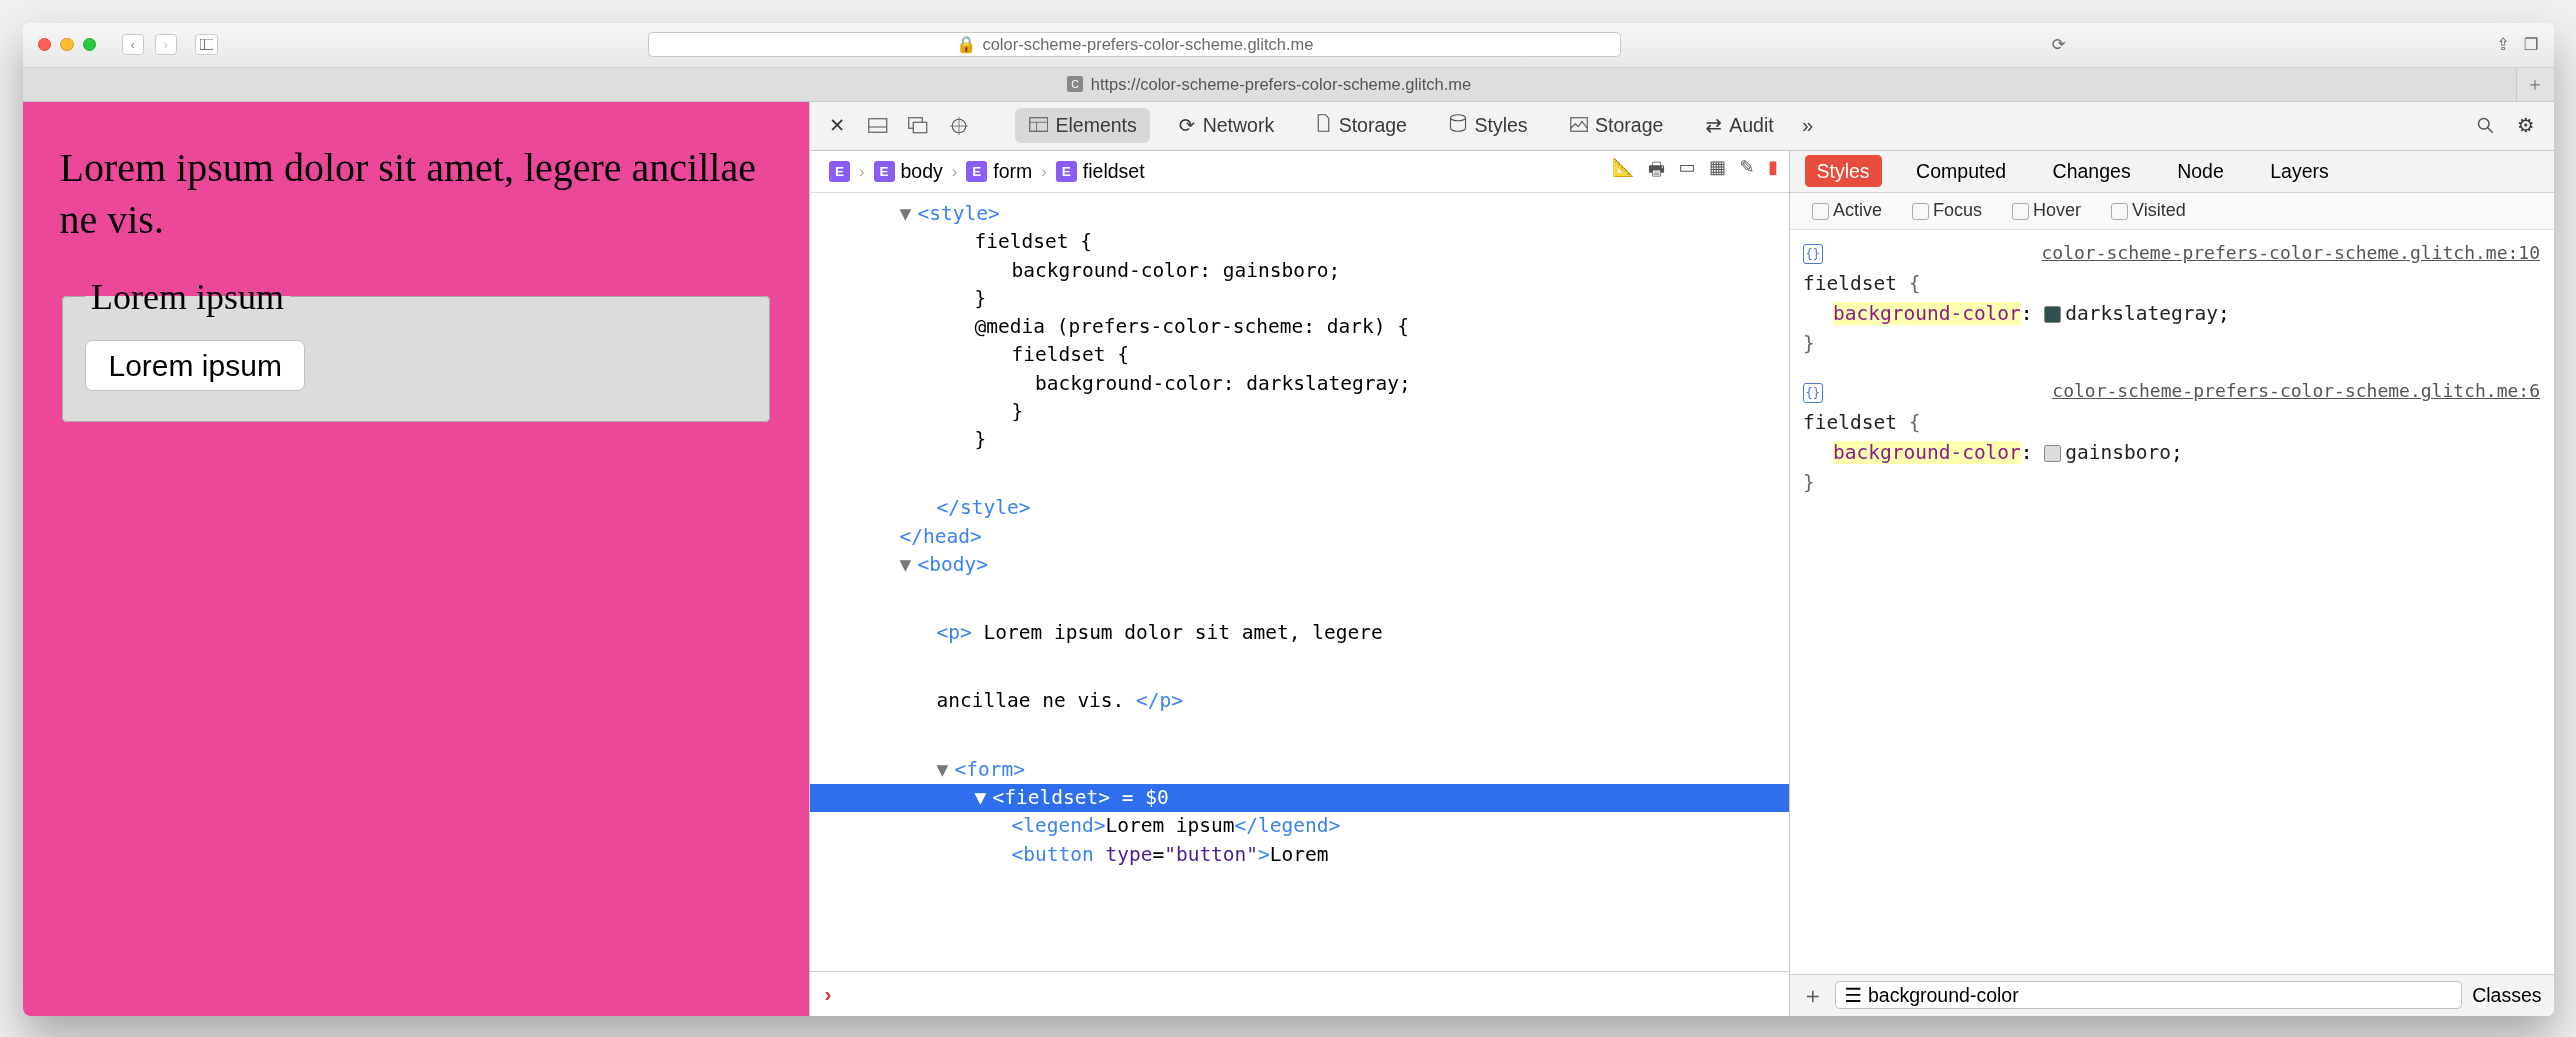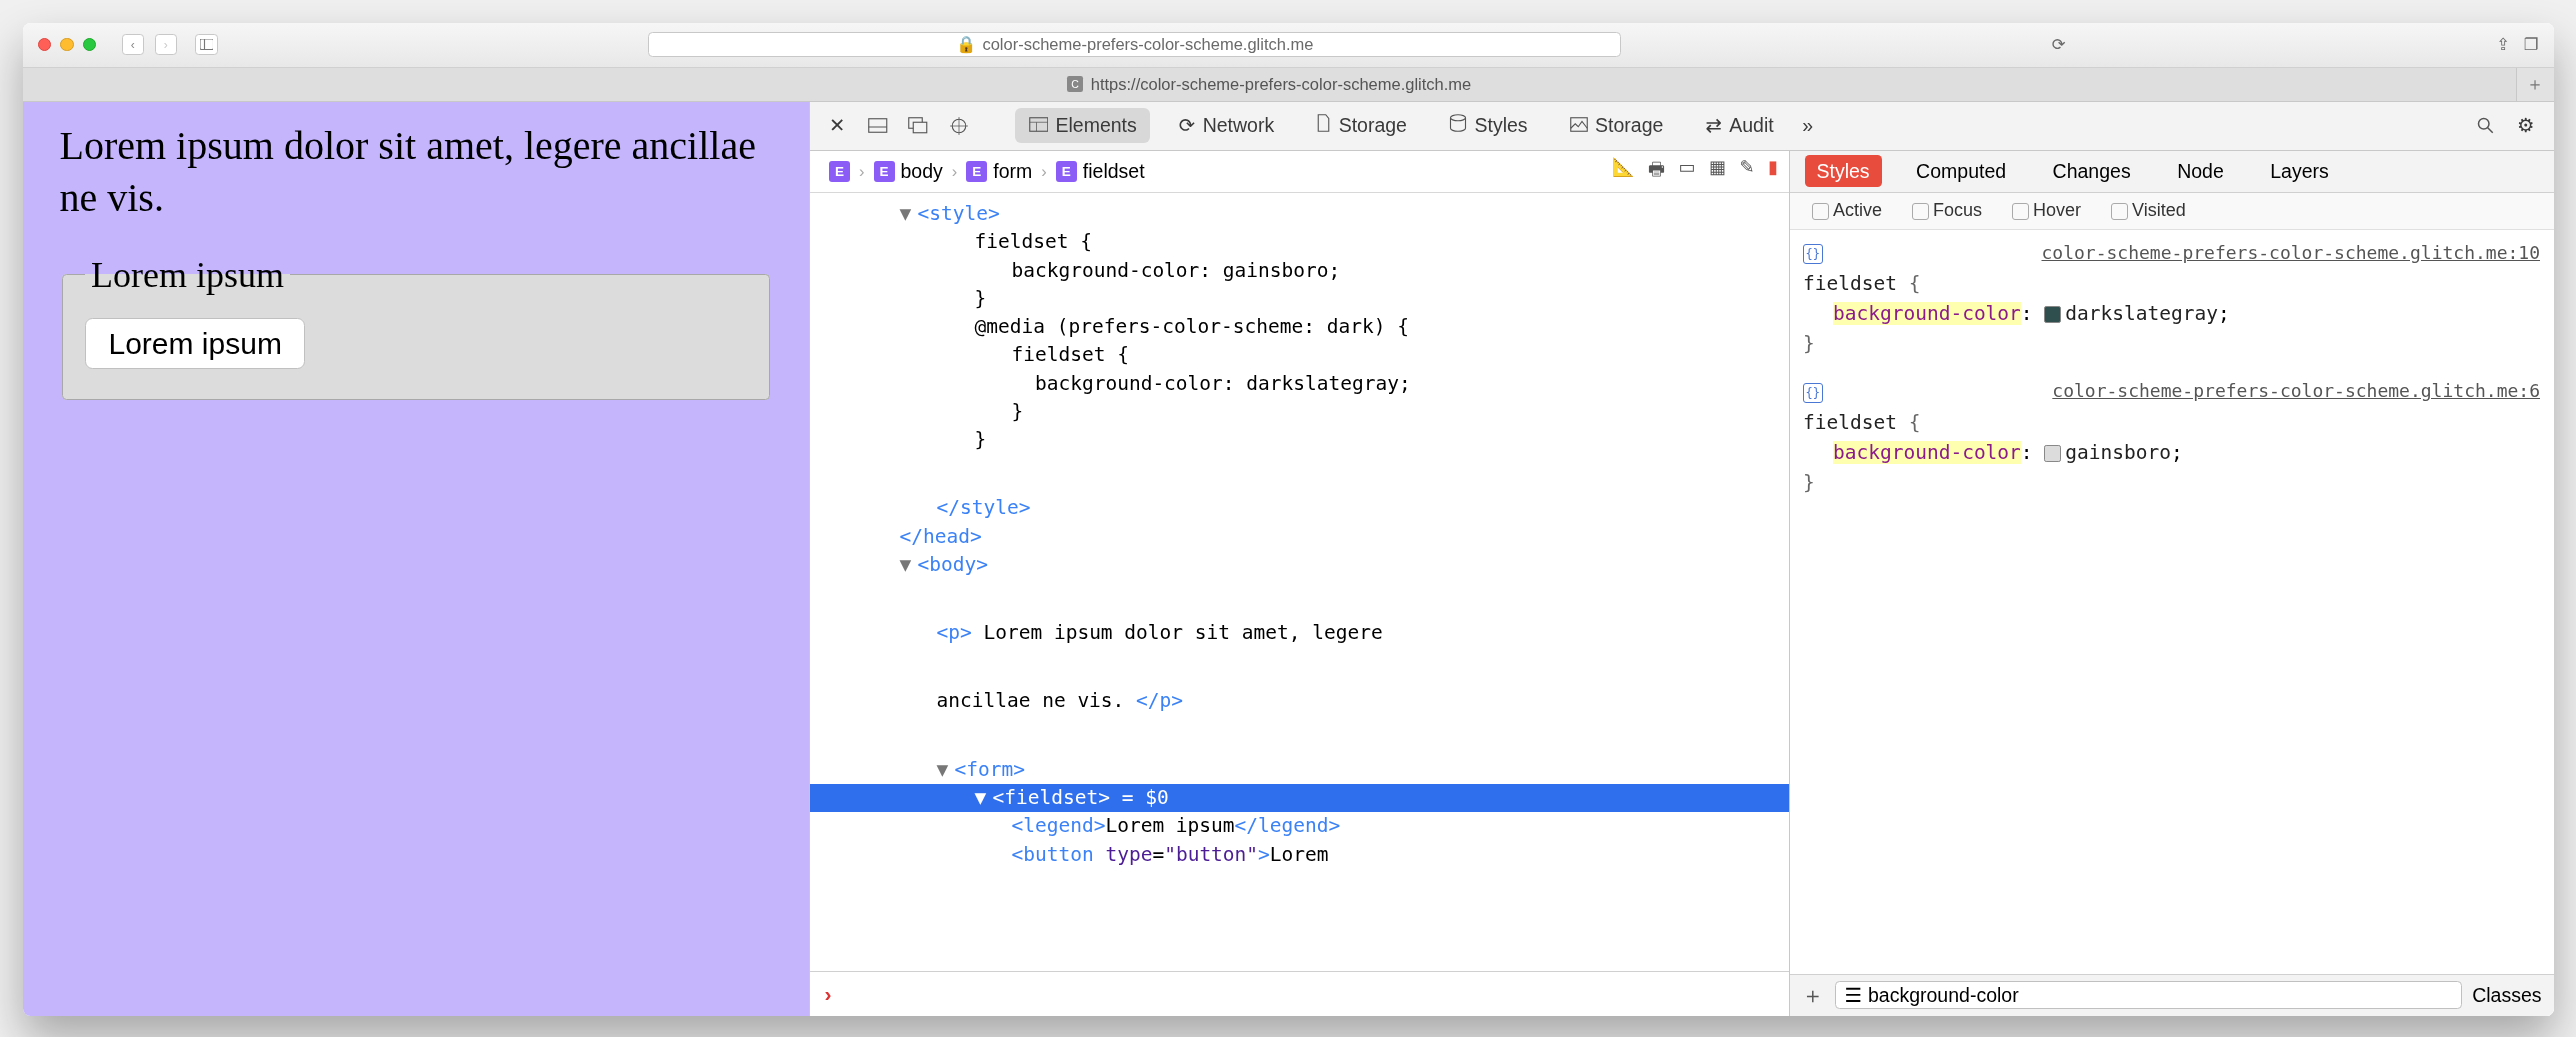--- a/index.html
+++ b/index.html
@@ -60,21 +60,21 @@
     gap:7.5px;color:#555;font-size:16.5px;border-right:0.7px solid #c8c8c8;
     background:#dedede;
   }
   .tab-add{width:37px;display:flex;align-items:center;justify-content:center;font-size:18px;color:#777;}
   .favicon{width:16.5px;height:16.5px;background:#888;border-radius:2.2px;color:#fff;font-size:10.5px;display:flex;align-items:center;justify-content:center;}
 
   .content{flex:1;display:flex;overflow:hidden;}
 
   
   .preview{
-    width:786px;background:#c4b5fd;padding:18px 37px;
+    width:786px;background:#ec4899;padding:40px 37px;
     font-family:"Times New Roman",serif;
   }
   .preview p{font-size:40px;line-height:1.3;margin:0 0 30px 0;}
   .preview fieldset{
     border:1.5px solid #a8a8a8;background:#dcdcdc;border-radius:4.5px;
     padding:22.5px 22.5px 30px 22.5px;
   }
   .preview legend{font-size:36px;padding:0 6px;}
   .preview button{
     font-size:30px;padding:7.5px 22.5px;border-radius:7.5px;

